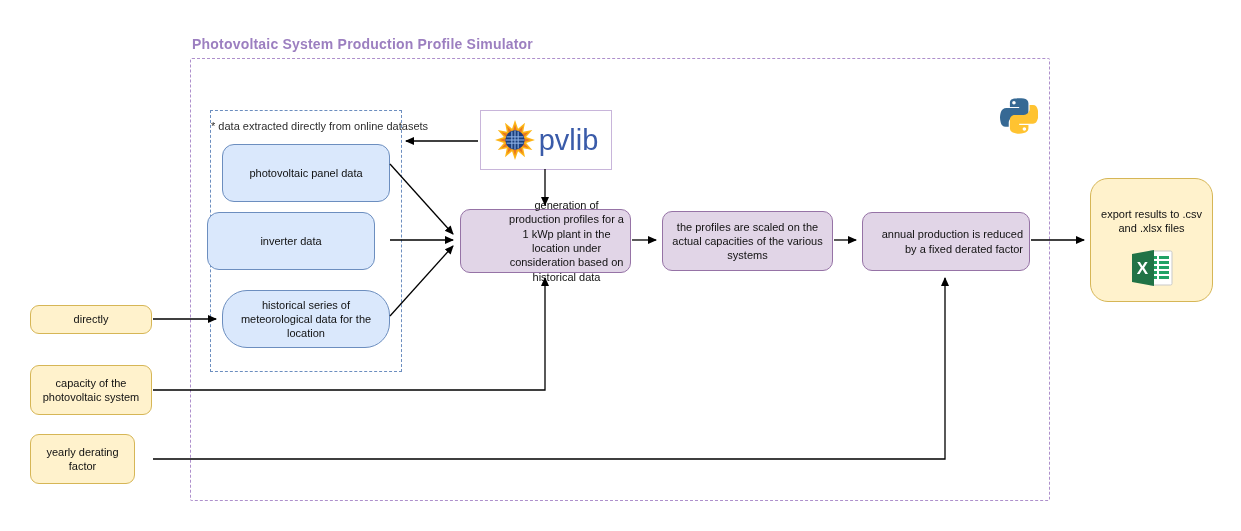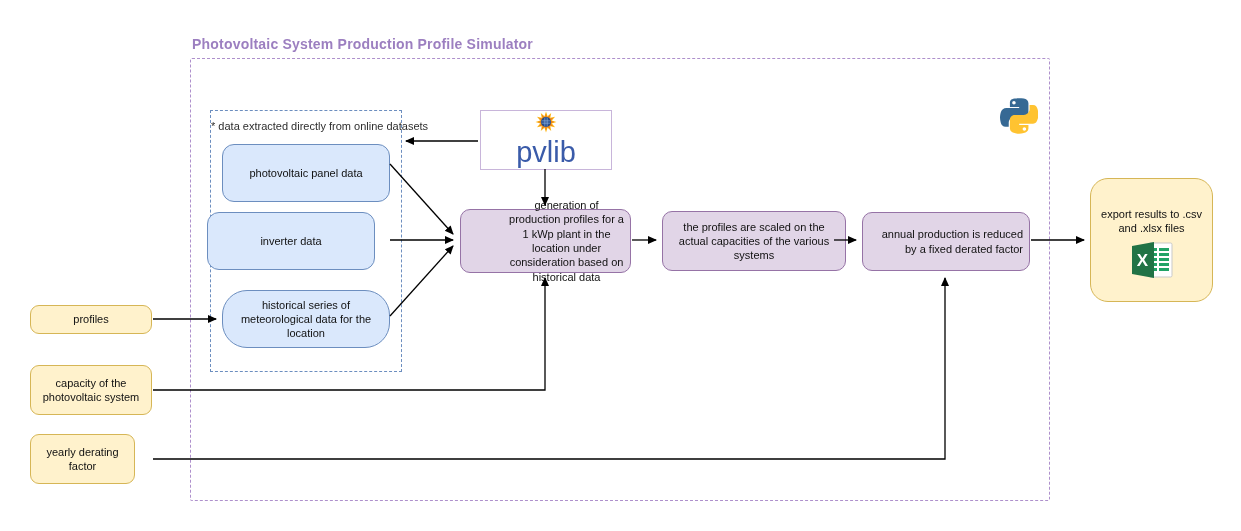--- a/index.html
+++ b/index.html
@@ -26,32 +26,32 @@
     position:absolute;display:flex;align-items:center;justify-content:center;
     text-align:center;font-size:11px;line-height:1.3;padding:3px 6px;box-sizing:border-box;
   }
   .blue{background:#DAE8FC;border:1px solid #6C8EBF;border-radius:12px;}
   .purple{background:#E1D5E7;border:1px solid #9673A6;border-radius:10px;}
   .yellow{background:#FFF2CC;border:1px solid #D6B656;border-radius:9px;}
   .b1{left:222px;top:144px;width:168px;height:58px;}
   .b2{left:207px;top:212px;width:168px;height:58px;}
   .b3{left:222px;top:290px;width:168px;height:58px;border-radius:25px;}
   .p1{left:460px;top:209px;width:171px;height:64px;padding-left:48px;}
-  .p2{left:662px;top:211px;width:184px;height:60px;}
+  .p2{left:662px;top:211px;width:171px;height:60px;}
   .p3{left:862px;top:212px;width:168px;height:59px;text-align:right;}
   .y1{left:30px;top:305px;width:122px;height:29px;}
   .y2{left:30px;top:365px;width:122px;height:50px;justify-content:center;}
   .y3{left:30px;top:434px;width:105px;height:50px;}
   .export{
     left:1090px;top:178px;width:123px;height:124px;border-radius:18px;
-    flex-direction:column;gap:4px;padding-top:28px;justify-content:flex-start;
+    flex-direction:column;gap:12px;padding-top:28px;justify-content:flex-start;
   }
   .pvlib-box{
     position:absolute;left:480px;top:110px;width:130px;height:58px;background:#fff;
-    border:1px solid #C8B5DA;display:flex;align-items:center;justify-content:center;gap:3px;flex-direction:column;
+    border:1px solid #C8B5DA;display:flex;align-items:center;justify-content:center;gap:3px;
   }
   .pvlib-text{font-size:29px;color:#3A5BA9;font-weight:500;letter-spacing:0;}
   .python-logo{position:absolute;left:1000px;top:94px;width:38px;height:40px;}
   .edges{position:absolute;left:0;top:0;width:1241px;height:531px;pointer-events:none;}
 </style>
 </head>
 <body>
 
 <div class="canvas">
 
@@ -118,21 +118,21 @@
           <rect x="30" y="23" width="10" height="3"></rect>
         <rect x="24" y="28" width="4" height="3"></rect>
           <rect x="30" y="28" width="10" height="3"></rect>
       </g>
       <path d="M3 6 L25 2 L25 38 L3 34 Z" fill="#217346"></path>
       <text x="13.5" y="26" text-anchor="middle" font-family="Liberation Sans, sans-serif" font-size="17" font-weight="bold" fill="#ffffff">X</text>
     </svg>
   </div>
 
   <div class="node yellow y1">
-    <span>profiles</span>
+    <span>directly</span>
   </div>
   <div class="node yellow y2">
     <span>capacity of the photovoltaic system</span>
   </div>
   <div class="node yellow y3">
     <span>yearly derating factor</span>
   </div>
 
   <svg class="edges">
     <defs>

